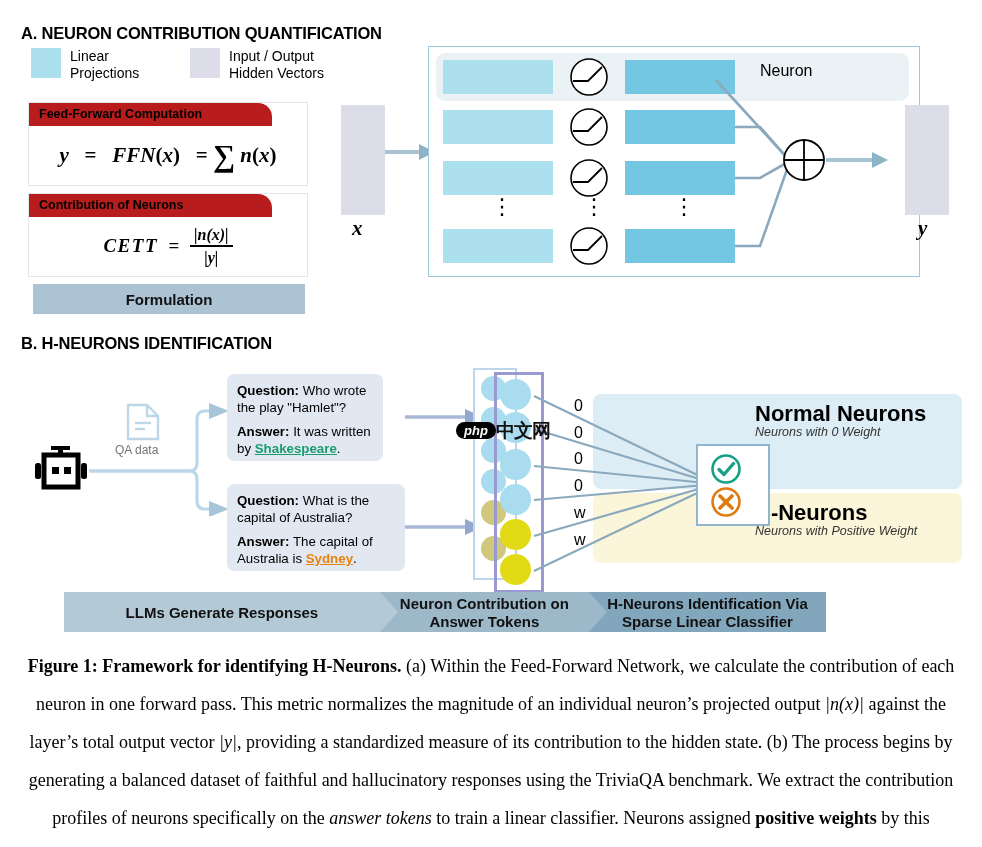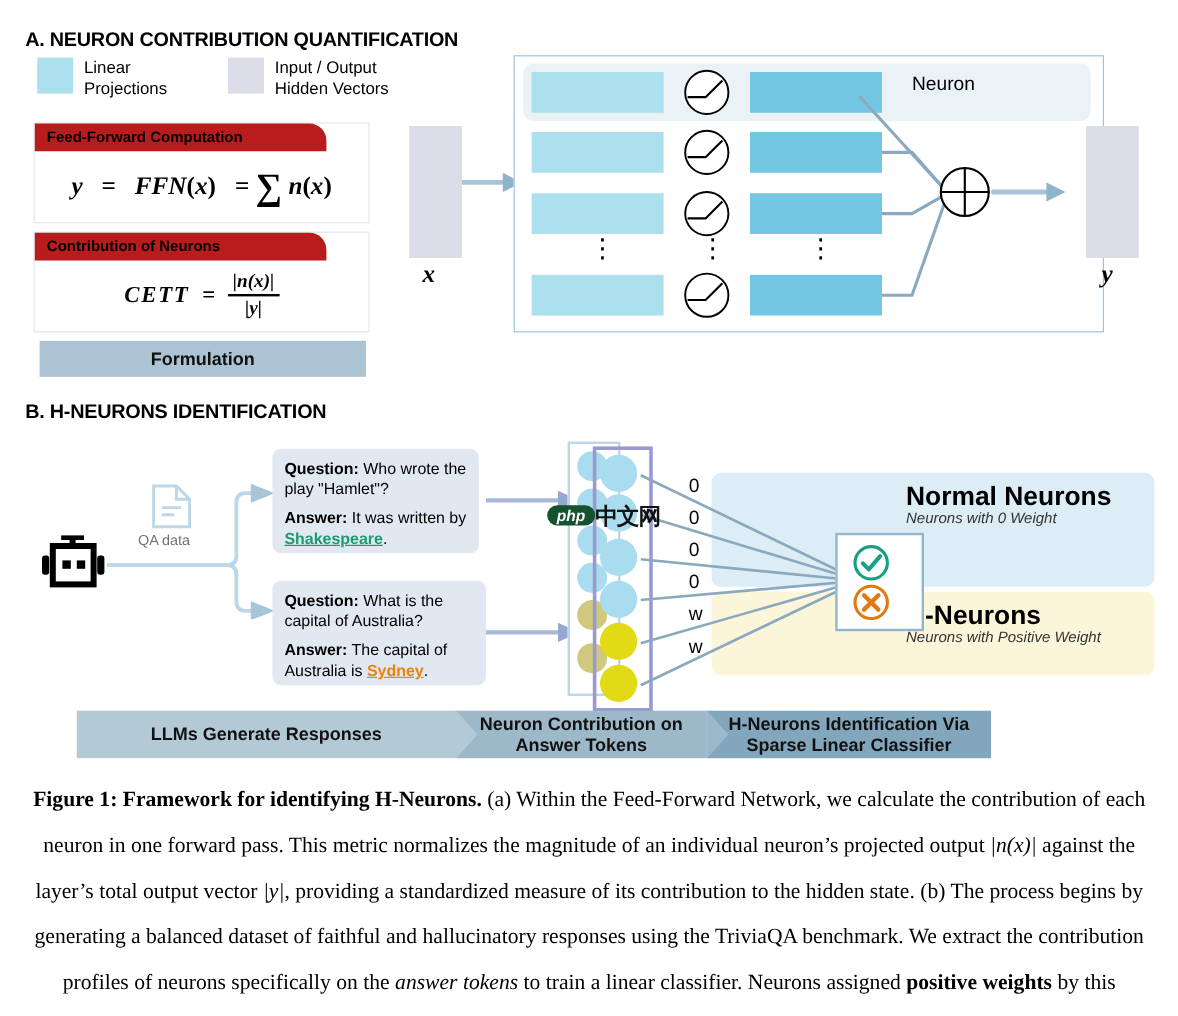--- a/index.html
+++ b/index.html
@@ -207,21 +207,21 @@
   </svg>
   <div class="abs" style="left:115px;top:427px;font-size:12px;color:#737373;">QA data</div>
 
   <svg class="abs" style="left:89px;top:370px;width:140px;height:130px;" viewBox="0 0 140 130">
     <path d="M0 85 H100 Q108 85 108 77 V33 Q108 25 116 25 H124" fill="none" stroke="#bcd8e8" stroke-width="3.2"></path>
     <path d="M0 85 H100 Q108 85 108 93 V115 Q108 123 116 123 H124" fill="none" stroke="#bcd8e8" stroke-width="3.2"></path>
     <polygon points="120,17 140,25 120,33" fill="#a7c6d8"></polygon>
     <polygon points="120,115 140,123 120,131" fill="#a7c6d8"></polygon>
   </svg>
 
-  <div class="abs qa" style="left:227px;top:358px;width:172px;height:87px;">
+  <div class="abs qa" style="left:227px;top:358px;width:156px;height:87px;">
     <div>
       <b>Question:</b><span> Who wrote the play "Hamlet"?</span>
     </div>
     <div style="margin-top:7px;">
       <b>Answer:</b><span> It was written by </span><span class="hl-green">Shakespeare</span><span>.</span>
     </div>
   </div>
 
   <div class="abs qa" style="left:227px;top:468px;width:178px;height:87px;">
     <div>
@@ -316,21 +316,21 @@
         <polygon points="0,0 18,20 0,40" fill="#9cb8c9"></polygon>
       </svg>
     </div>
     <div class="bseg" style="width:289px;background:#82a6bc;flex-direction:column;">
       <span>H-Neurons Identification Via</span>
       <span style="margin-top:3px;">Sparse Linear Classifier</span>
     </div>
   </div>
 
   <div class="wm" style="left:456px;top:405px;">
-    <span style="display:inline-block;background:#14532d;color:#fff;border-radius:11px;
+    <span style="display:inline-block;background:#000000;color:#fff;border-radius:11px;
                  padding:1px 8px;font-size:13px;font-style:italic;font-weight:bold;">php</span>
   </div>
   <div class="wm" style="left:496px;top:402px;font-size:19px;color:#111;letter-spacing:-1px;
               font-family:'DejaVu Sans',sans-serif;">中文网</div>
 
   <div class="cap">
     <b>Figure 1: Framework for identifying H-Neurons.</b><span> (a) Within the Feed-Forward Network, we calculate the contribution of each neuron in one forward pass. This metric normalizes the magnitude of an individual neuron’s projected output </span><span class="mi">|n(x)|</span><span> against the layer’s total output vector </span><span class="mi">|y|</span><span>, providing a standardized measure of its contribution to the hidden state. (b) The process begins by generating a balanced dataset of faithful and hallucinatory responses using the TriviaQA benchmark. We extract the contribution profiles of neurons specifically on the </span><i>answer tokens</i><span> to train a linear classifier. Neurons assigned </span><b>positive weights</b><span> by this classifier are identified as “H-Neuron”, distinguishing them from normal neurons based on their predictive role in generating hallucinations.</span>
   </div>
 
 </div>

